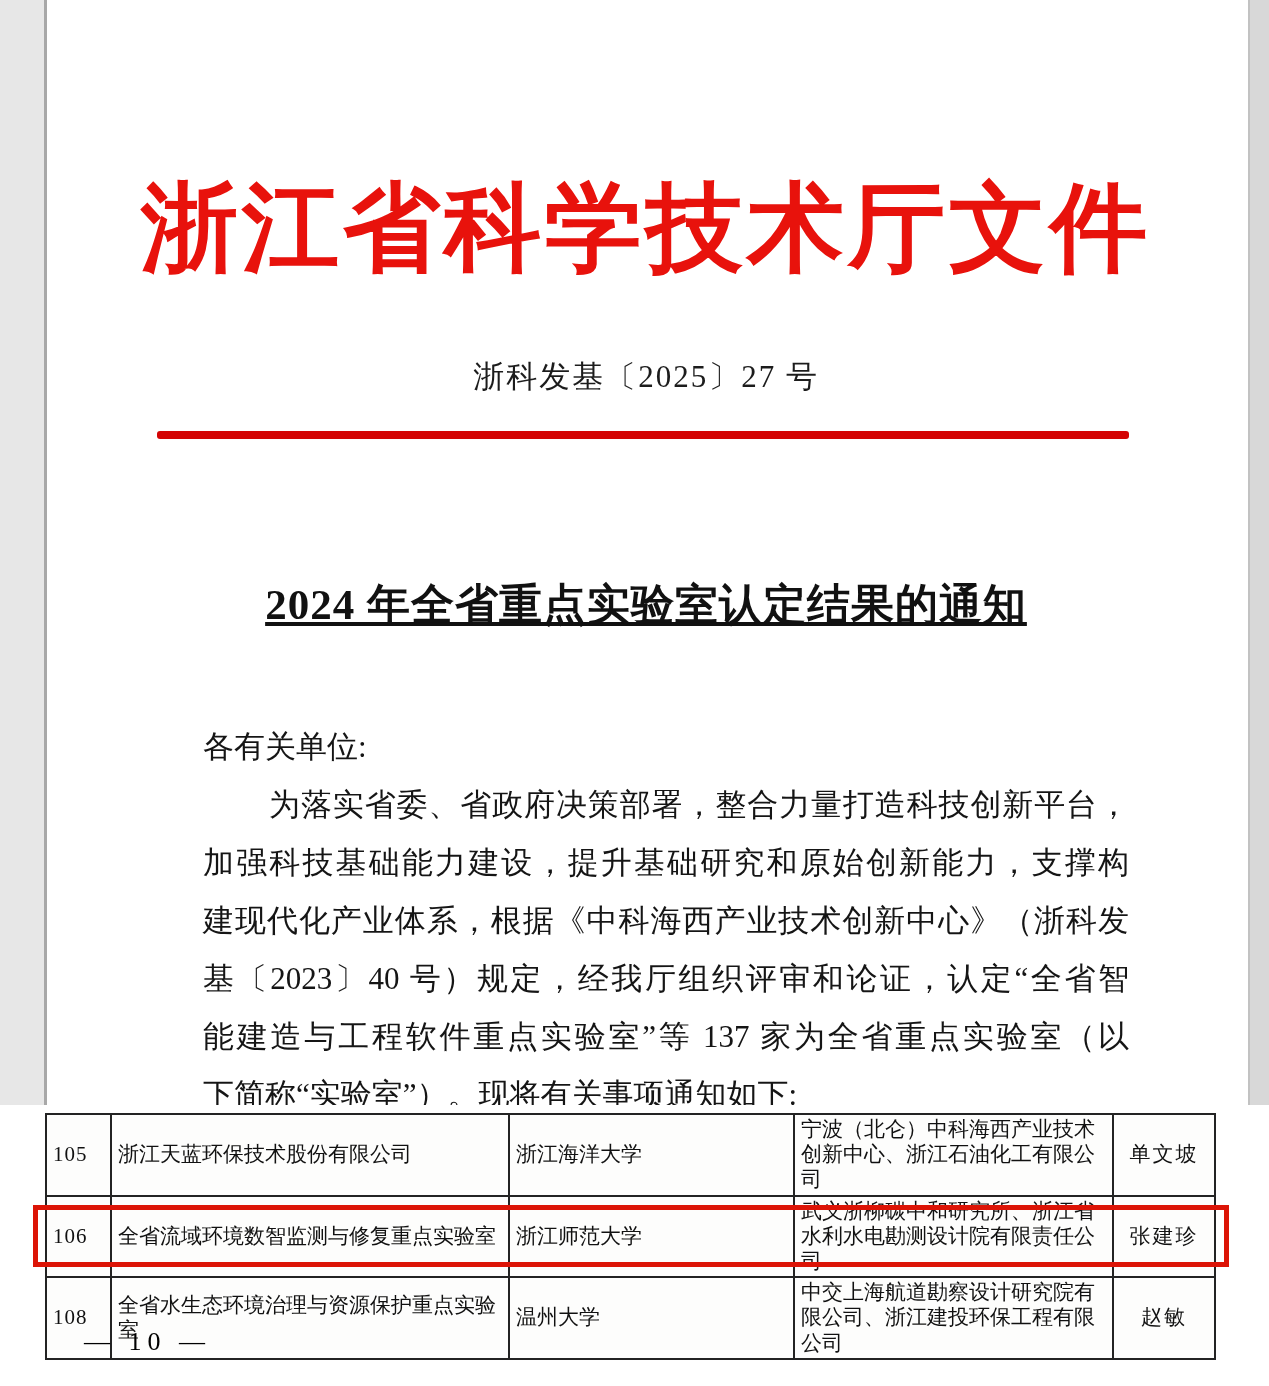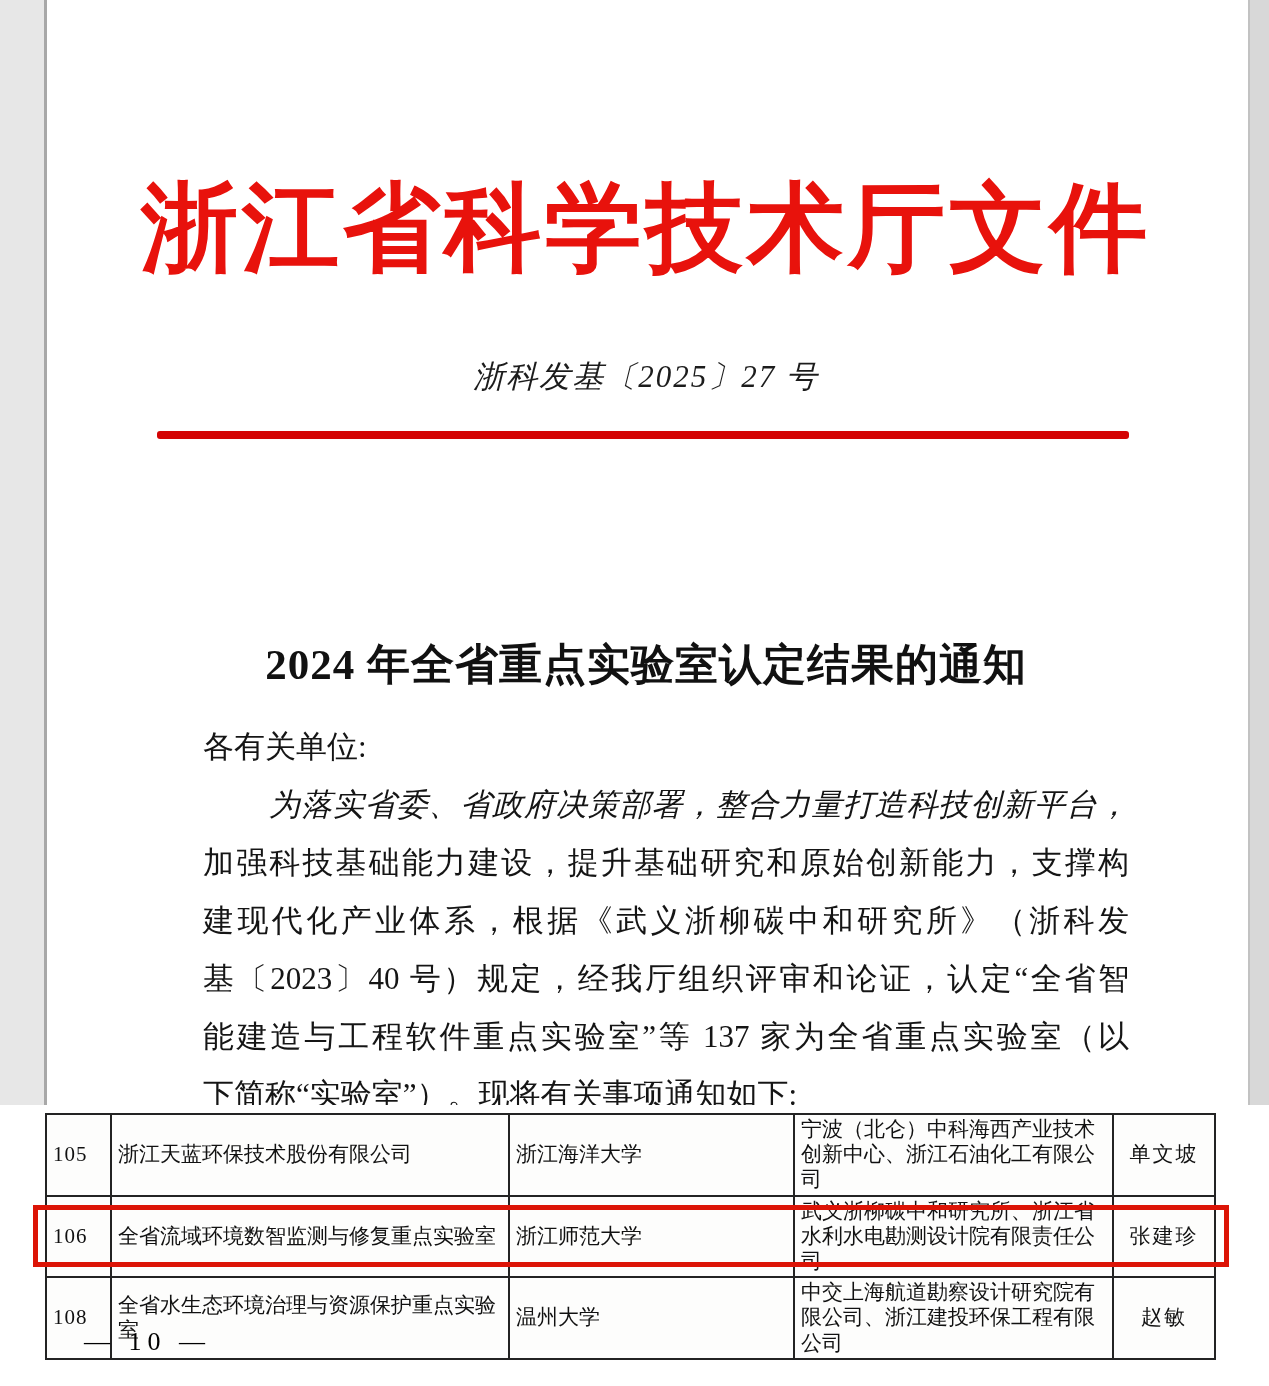--- a/index.html
+++ b/index.html
@@ -34,49 +34,48 @@
     letter-spacing: 4px;
     line-height: 1.25;
     white-space: nowrap;
     margin-top: 28px;
   }
   .doc-number {
     position: absolute; left: 46px; right: 23px; top: 356px;
     text-align: center;
     font-size: 31px; color: #1c1c1c;
     letter-spacing: 2px;
-    font-style: italic;
   }
   .red-rule {
     position: absolute; left: 157px; top: 431px;
     width: 972px; height: 8px;
     background: #d40404;
     border-radius: 3px;
   }
   .notice-title {
     position: absolute; left: 46px; right: 23px;
     text-align: center;
     font-size: 43px; font-weight: 700; color: #111;
     letter-spacing: 1px;
     white-space: nowrap;
   }
   .notice-title.l1 { top: 528px; }
-  .notice-title.l2 { top: 636px; }
+  .notice-title.l2 { top: 576px; text-decoration: underline; }
 
   .body-block {
     position: absolute; left: 203px; top: 718px; width: 926px;
     font-size: 31px; color: #151515;
   }
   .body-line {
     height: 58px; line-height: 58px;
     text-align: justify;
     white-space: normal;
   }
   .body-line.stretch { text-align-last: justify; }
-  .body-line.indent { padding-left: 66px; font-style: italic; }
+  .body-line.indent { padding-left: 66px; }
   .body-line.plain { text-align: left; text-align-last: auto; }
 
   
   .table-section {
     position: absolute; left: 0; top: 1105px; width: 1269px; height: 281px;
     background: #ffffff;
   }
   table.results {
     position: absolute; left: 45px; top: 8px;
     border-collapse: collapse;
@@ -126,21 +125,21 @@
   <div class="doc-number">浙科发基〔2025〕27 号</div>
 
   <div class="red-rule"></div>
 
   <div class="notice-title l2">2024 年全省重点实验室认定结果的通知</div>
 
   <div class="body-block">
     <div class="body-line plain">各有关单位:</div>
     <div class="body-line stretch indent">为落实省委、省政府决策部署，整合力量打造科技创新平台，</div>
     <div class="body-line stretch">加强科技基础能力建设，提升基础研究和原始创新能力，支撑构</div>
-    <div class="body-line stretch">建现代化产业体系，根据《武义浙柳碳中和研究所》（浙科发</div>
+    <div class="body-line stretch">建现代化产业体系，根据《中科海西产业技术创新中心》（浙科发</div>
     <div class="body-line stretch">基〔2023〕40 号）规定，经我厅组织评审和论证，认定“全省智</div>
     <div class="body-line stretch">能建造与工程软件重点实验室”等 137 家为全省重点实验室（以</div>
     <div class="body-line plain">下简称“实验室”）。现将有关事项通知如下:</div>
   </div>
 
   <div class="table-section">
     <table class="results">
       <colgroup>
         <col style="width:65px">
         <col style="width:398px">

